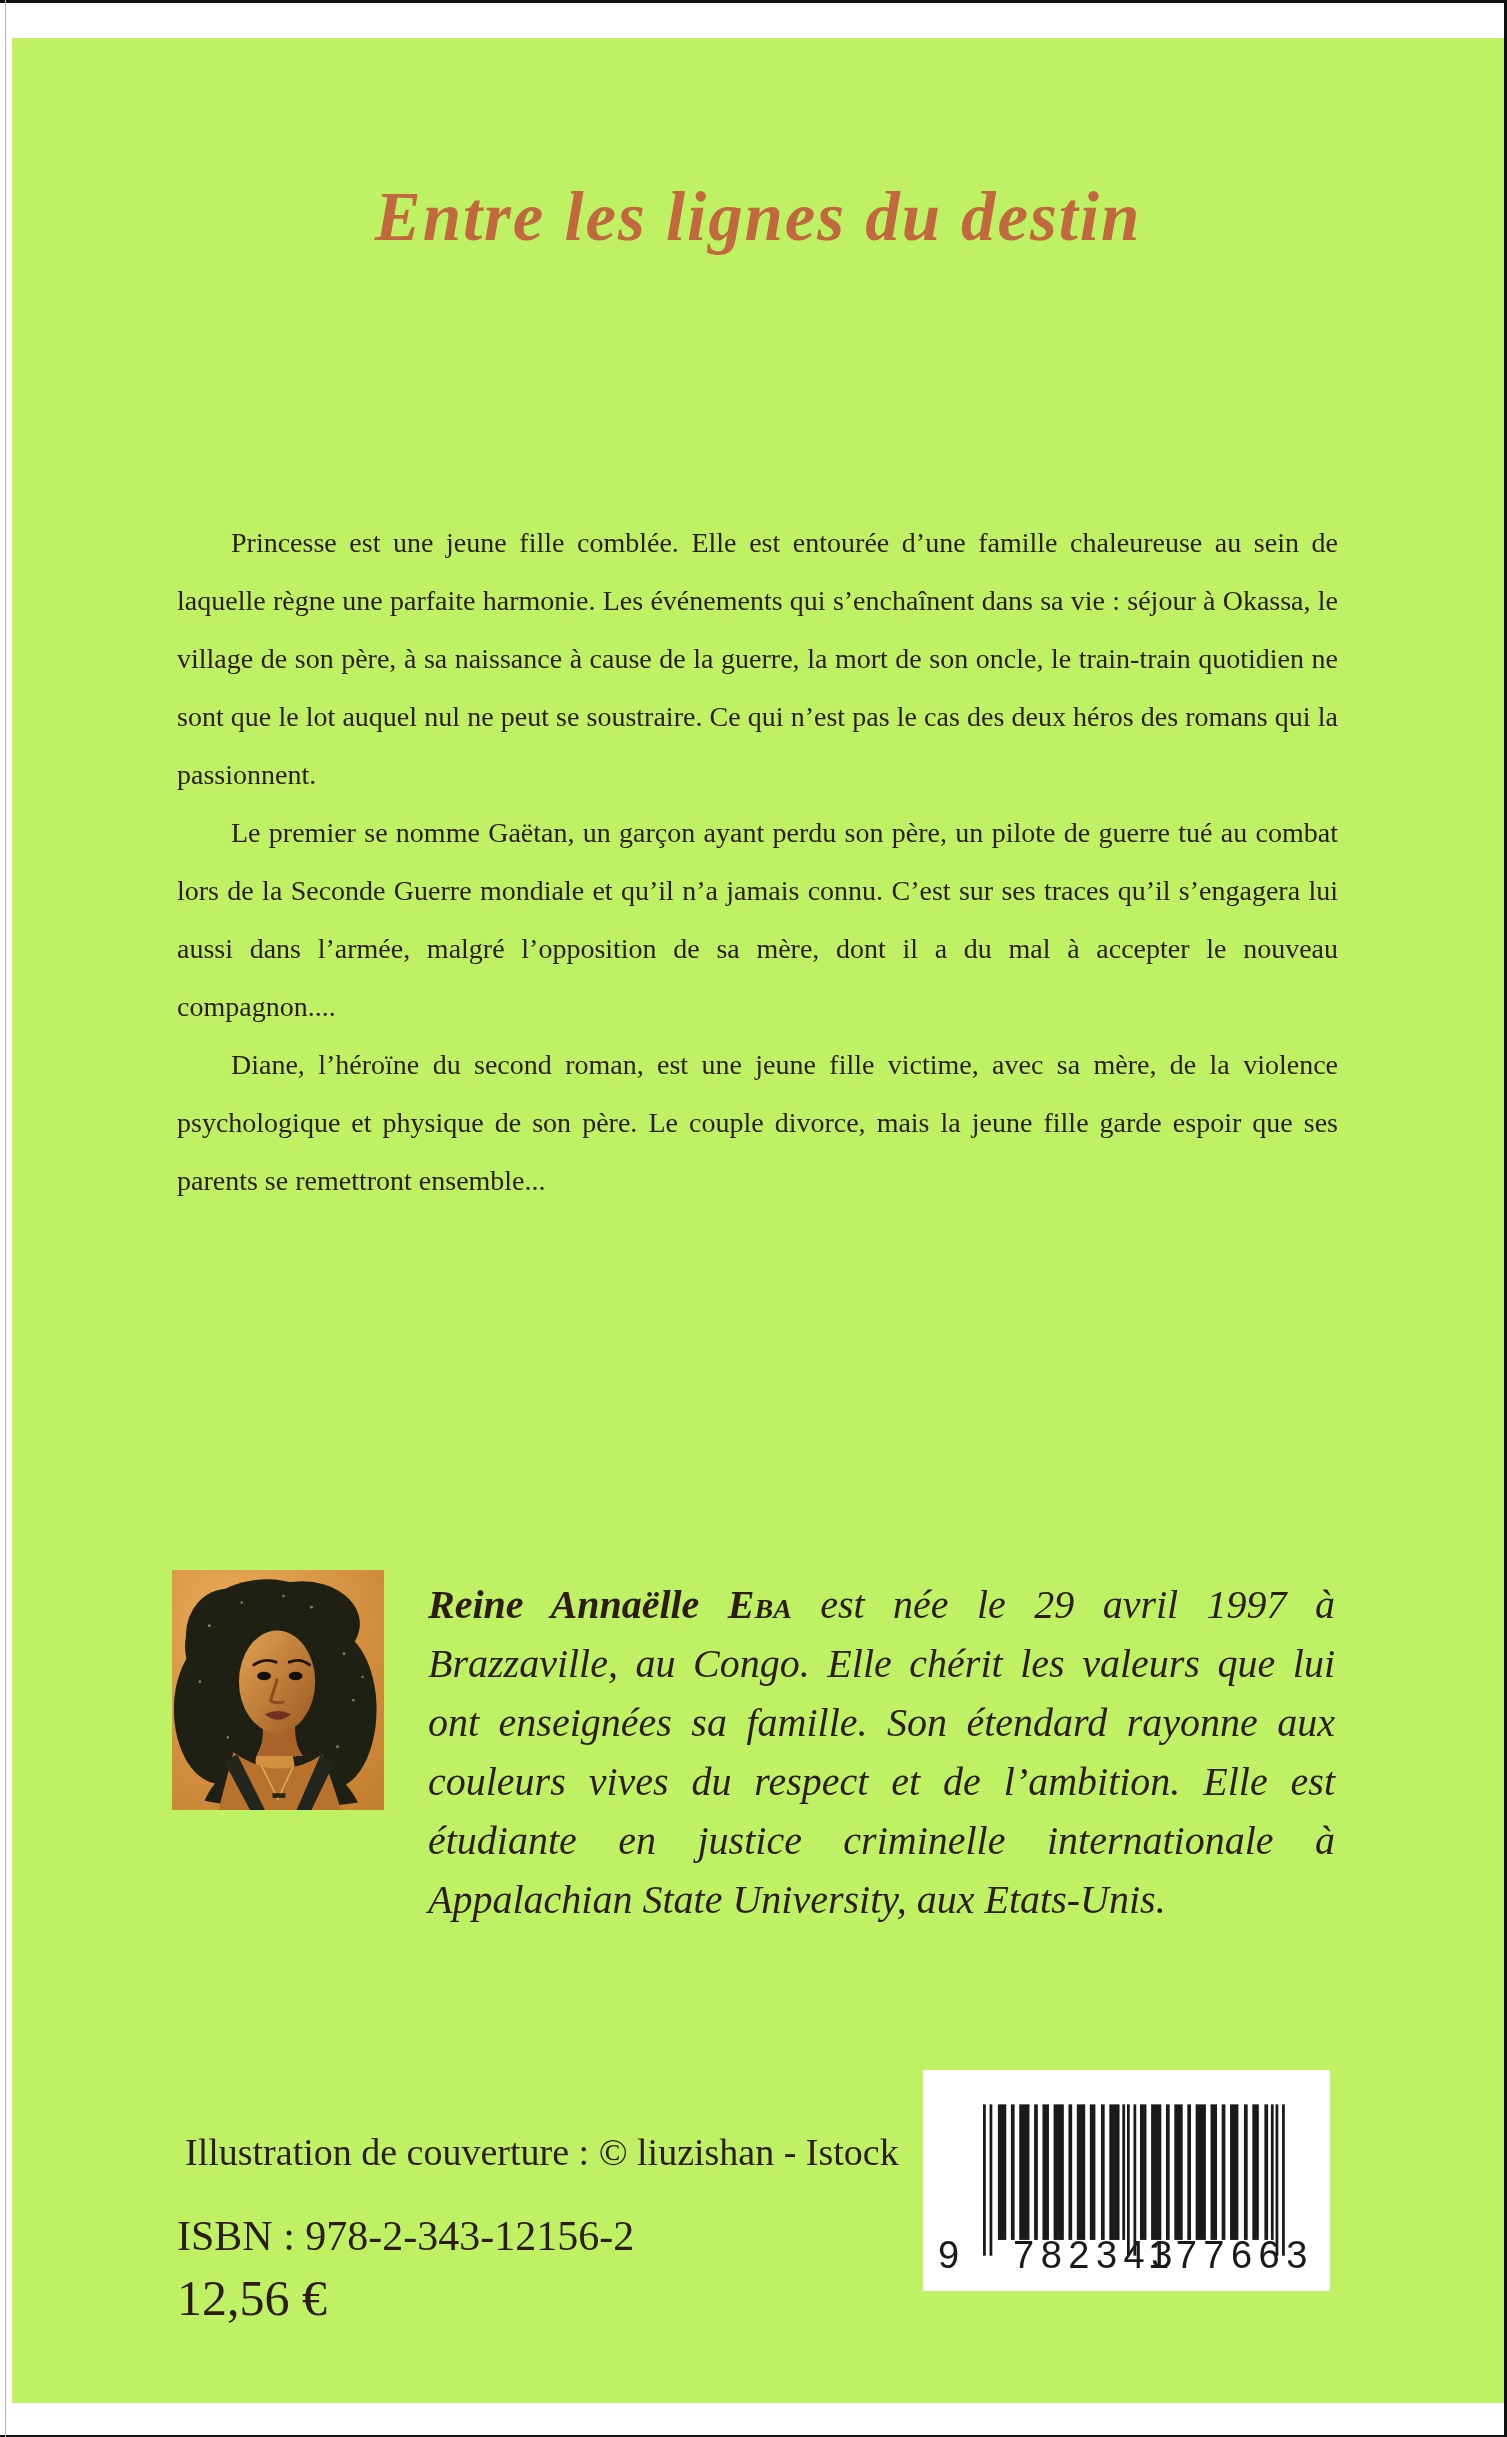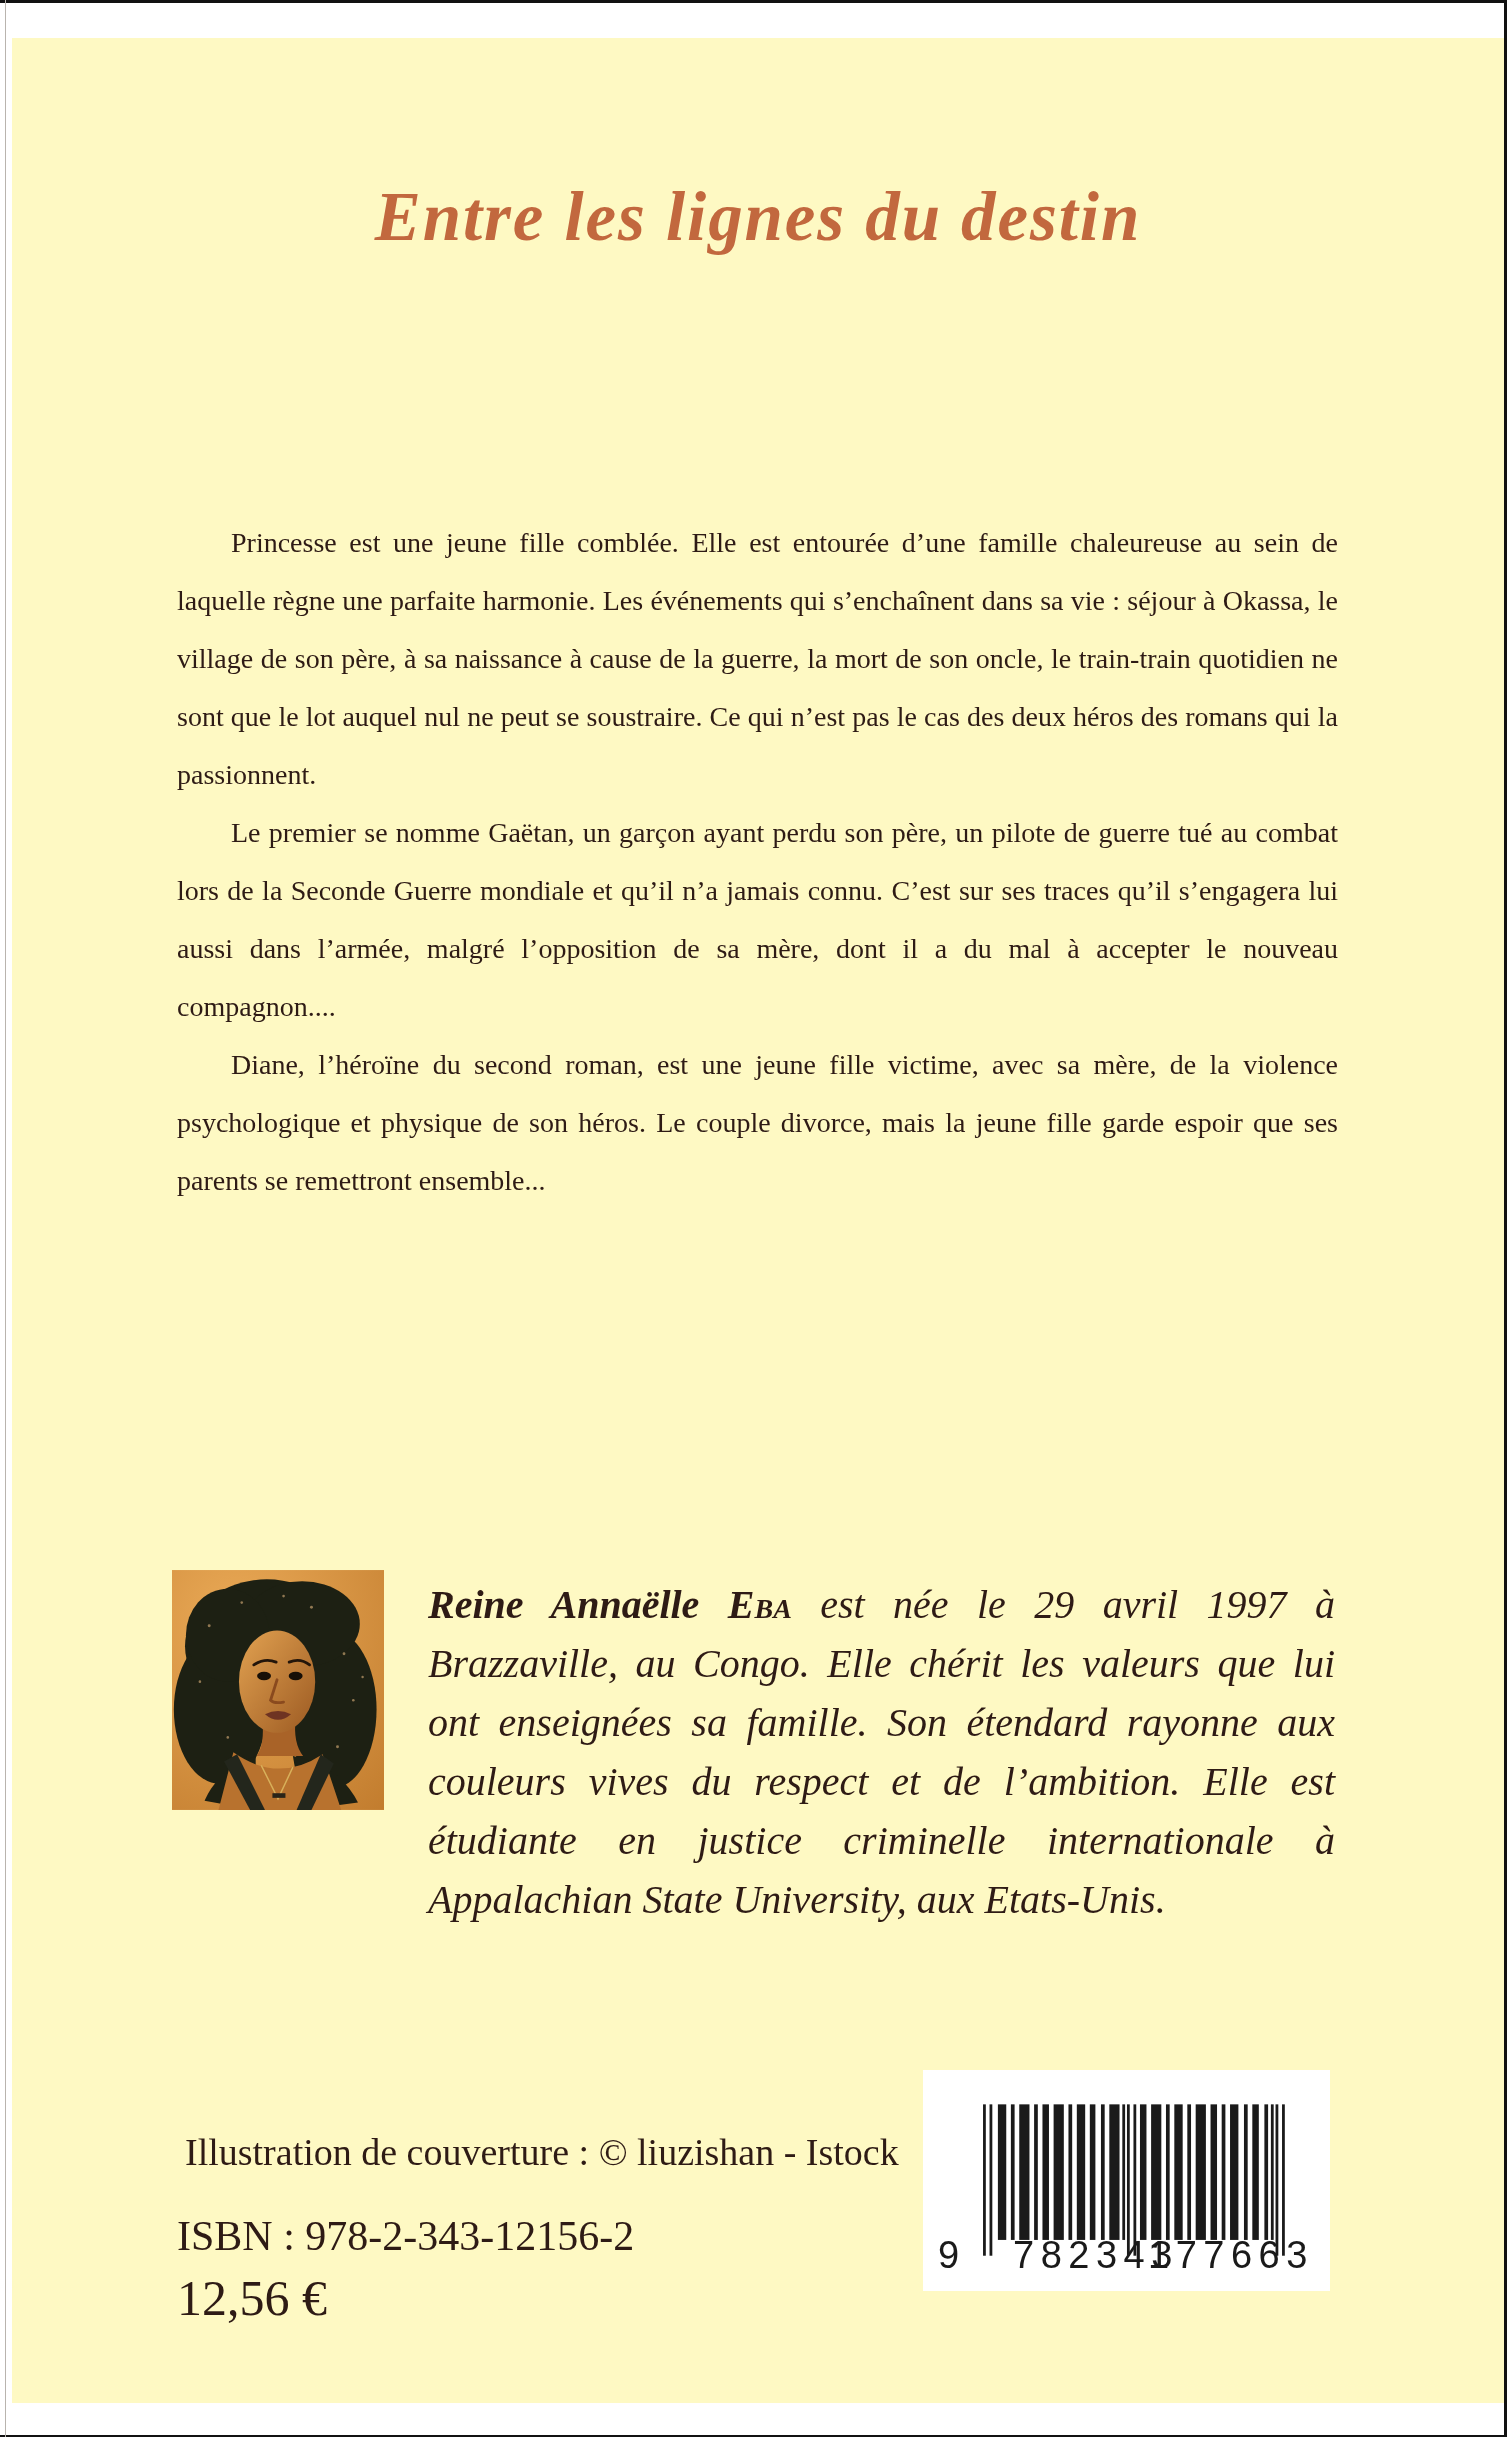--- a/index.html
+++ b/index.html
@@ -7,21 +7,21 @@
     width:1507px;height:2438px;position:relative;background:#ffffff;
     font-family:"Liberation Serif", serif;overflow:hidden;
   }
   .edge{position:absolute;background:#111;}
   .edge-top{left:0;top:0;width:1507px;height:2.8px;}
   .edge-bottom{left:0;top:2435px;width:1507px;height:2.8px;}
   .edge-right{left:1504px;top:0;width:3.7px;height:2438px;}
   .edge-left{left:4.7px;top:0;width:0.9px;height:2438px;background:#b9b4ae;}
   .cover{
     position:absolute;left:12px;top:38px;width:1492px;height:2365px;
-    background:#fef9c3;color:#2e1b15;
+    background:#bef264;color:#2e1b15;
   }
   .title{
     position:absolute;left:0;top:140px;width:1492px;margin:0;
     text-align:center;
     font-family:"Liberation Serif", serif;
     font-style:italic;font-weight:bold;
     font-size:69px;letter-spacing:1.9px;
     color:#c2683e;
   }
   .synopsis{
@@ -76,21 +76,21 @@
   <div class="edge edge-right"></div>
   <div class="edge edge-left"></div>
 
   <div class="cover">
 
     <h1 class="title">Entre les lignes du destin</h1>
 
     <div class="synopsis">
       <p>Princesse est une jeune fille comblée. Elle est entourée d’une famille chaleureuse au sein de laquelle règne une parfaite harmonie. Les événements qui s’enchaînent dans sa vie : séjour à Okassa, le village de son père, à sa naissance à cause de la guerre, la mort de son oncle, le train-train quotidien ne sont que le lot auquel nul ne peut se soustraire. Ce qui n’est pas le cas des deux héros des romans qui la passionnent.</p>
       <p>Le premier se nomme Gaëtan, un garçon ayant perdu son père, un pilote de guerre tué au combat lors de la Seconde Guerre mondiale et qu’il n’a jamais connu. C’est sur ses traces qu’il s’engagera lui aussi dans l’armée, malgré l’opposition de sa mère, dont il a du mal à accepter le nouveau compagnon....</p>
-      <p>Diane, l’héroïne du second roman, est une jeune fille victime, avec sa mère, de la violence psychologique et physique de son héros. Le couple divorce, mais la jeune fille garde espoir que ses parents se remettront ensemble...</p>
+      <p>Diane, l’héroïne du second roman, est une jeune fille victime, avec sa mère, de la violence psychologique et physique de son père. Le couple divorce, mais la jeune fille garde espoir que ses parents se remettront ensemble...</p>
     </div>
 
     <div class="bio-photo">
       <svg viewBox="0 0 228 258" xmlns="http://www.w3.org/2000/svg">
         <defs>
           <radialGradient id="pgbg" cx="30%" cy="22%" r="110%">
             <stop offset="0" stop-color="#eaaa57"></stop>
             <stop offset="1" stop-color="#c07a2c"></stop>
           </radialGradient>
           <linearGradient id="pgskin" x1="0" y1="0" x2="1" y2="1">

